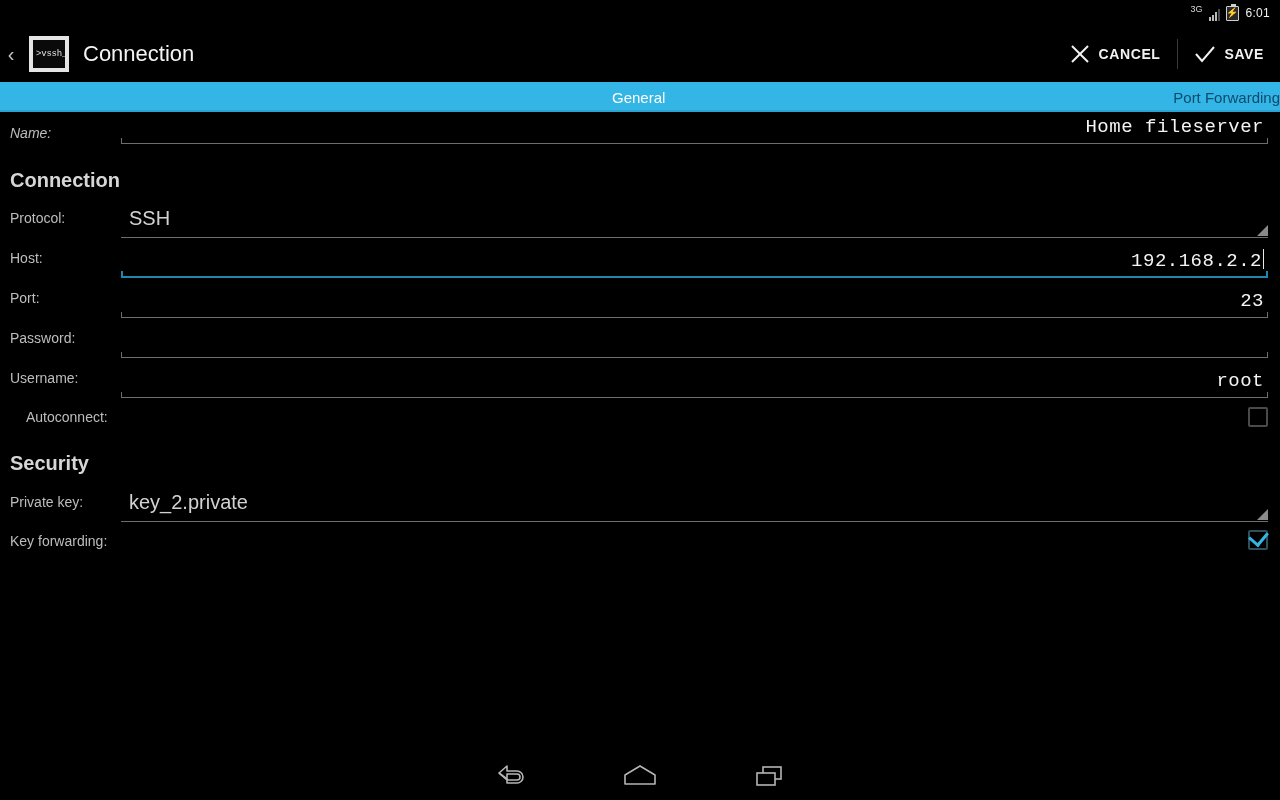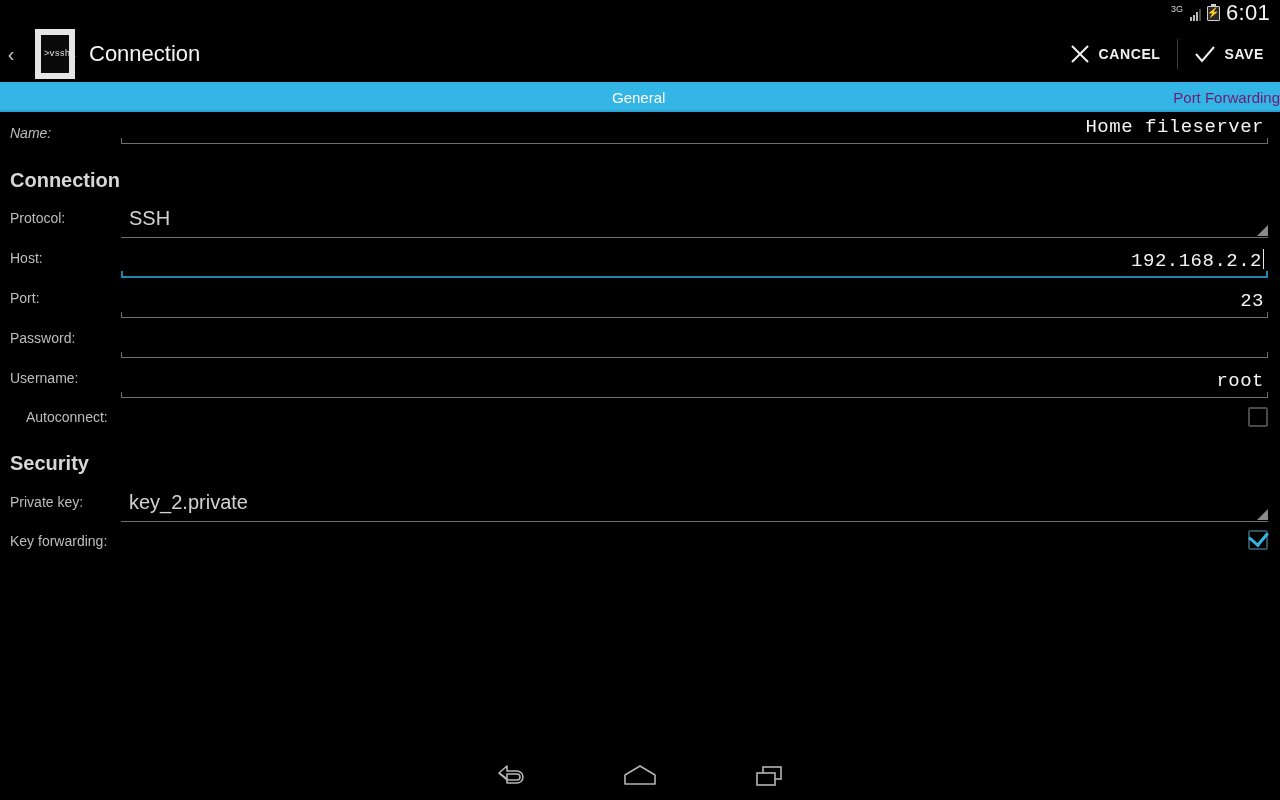--- a/index.html
+++ b/index.html
@@ -31,34 +31,34 @@
   .sb-batt {
     width:13px; height:15px; border:1.5px solid #cfcfcf; border-radius:1px;
     position:relative; display:flex; align-items:center; justify-content:center;
     background:#2a2a2a;
   }
   .sb-batt:before {
     content:""; position:absolute; top:-3px; left:3.5px;
     width:5px; height:2px; background:#cfcfcf;
   }
   .sb-bolt { font-size:10px; color:#e8e8e8; line-height:1; }
-  .sb-clock { font-size:22px; color:#f2f2f2; letter-spacing:0.3px; }
+  .sb-clock { font-size:12px; color:#f2f2f2; letter-spacing:0.3px; }
 
   
   .actionbar {
     height:56px; width:100%; background:#000;
     display:flex; align-items:center; position:relative;
   }
   .ab-up {
     width:18px; display:flex; align-items:center; justify-content:center;
     color:#c8c8c8; font-size:20px; padding-left:4px;
   }
   .ab-icon {
-    width:40px; height:50px; margin-left:17px;
-    border:6px solid #e5e5e5; background:#0a0a0a;
+    width:40px; height:36px; margin-left:11px;
+    border:4px solid #e5e5e5; background:#0a0a0a;
     display:flex; align-items:center; justify-content:flex-start;
     padding-left:3px;
     font-family:"Liberation Mono", monospace;
     font-size:9px; color:#e0e0e0; letter-spacing:-0.2px;
   }
   .ab-title {
     margin-left:14px; font-size:22px; color:#f4f4f4; font-weight:400;
   }
   .ab-actions {
     margin-left:auto; display:flex; align-items:center; height:100%;
@@ -72,21 +72,21 @@
   .ic-x, .ic-check { display:block; }
 
   
   .tabbar {
     height:30px; width:100%; background:#33b5e5;
     display:flex; align-items:center; position:relative;
   }
   .tab {
     font-size:15px; color:#ffffff; white-space:nowrap;
   }
-  .tab.inactive { color:#701a75; }
+  .tab.inactive { color:#0c4a6e; }
   .tab-general { position:absolute; left:612px; }
   .tab-pf { position:absolute; right:0px; }
   .tabbar:after {
     content:""; position:absolute; left:0; bottom:0; width:100%; height:2px;
     background:#2aa3d2;
   }
 
   
   .form { position:relative; width:100%; }
 

